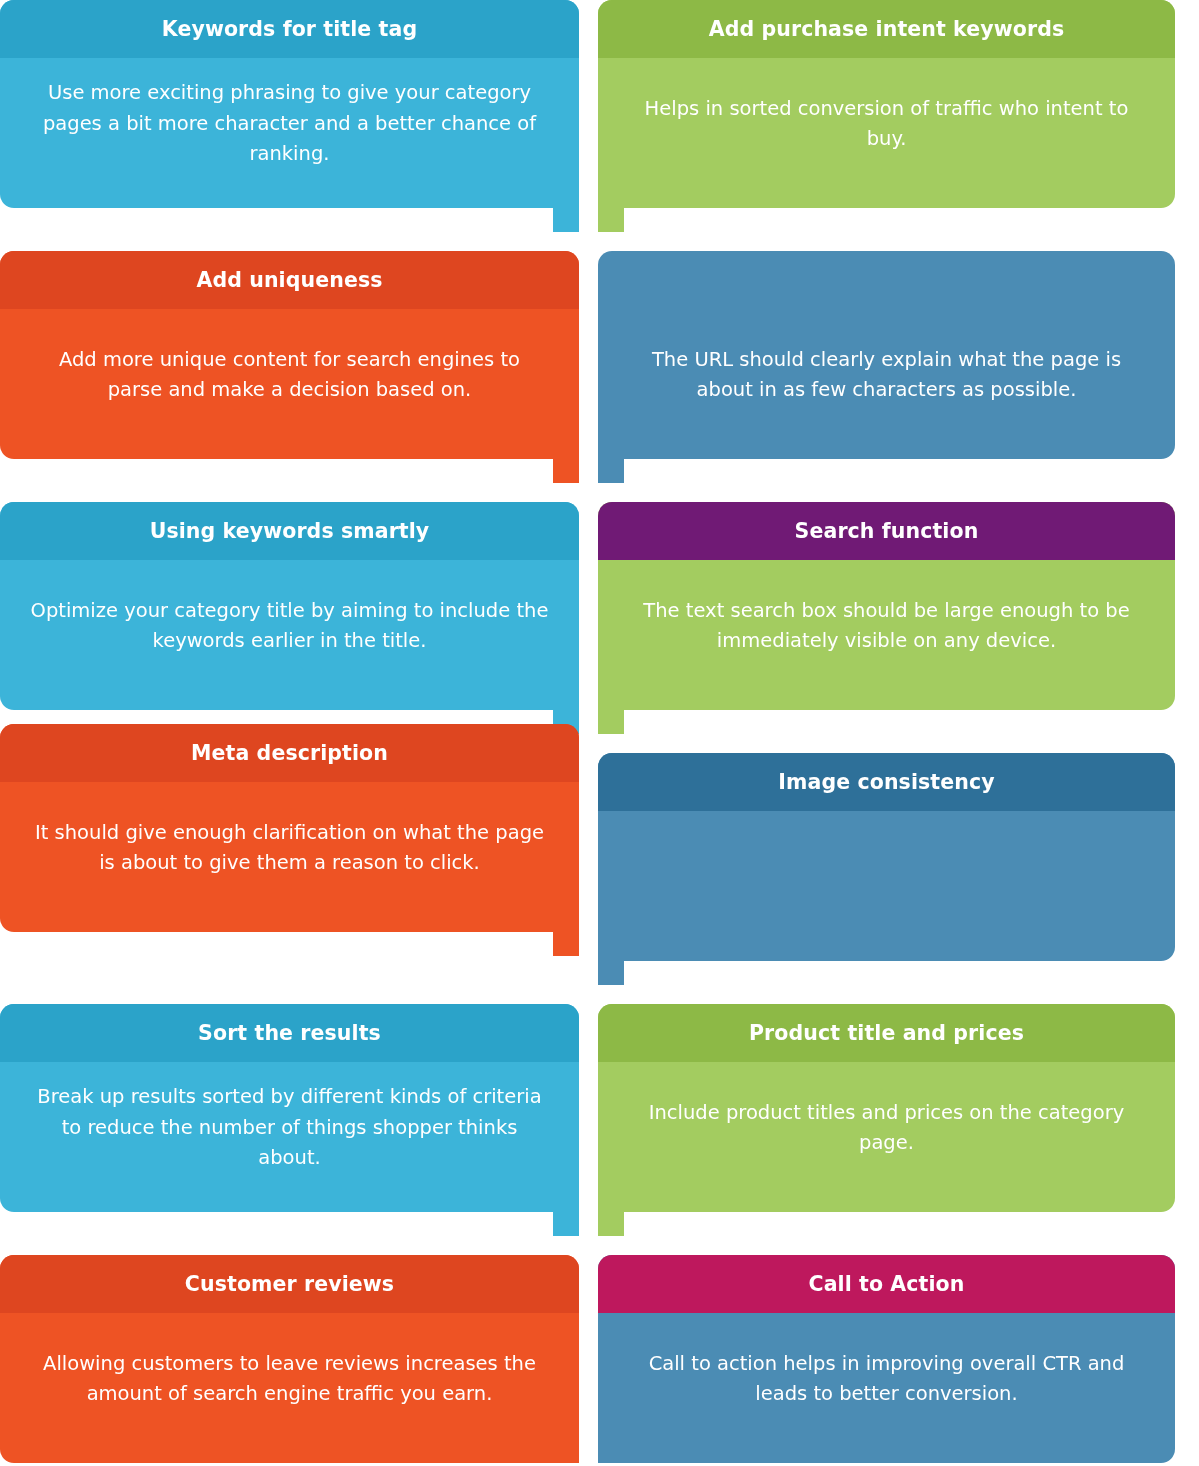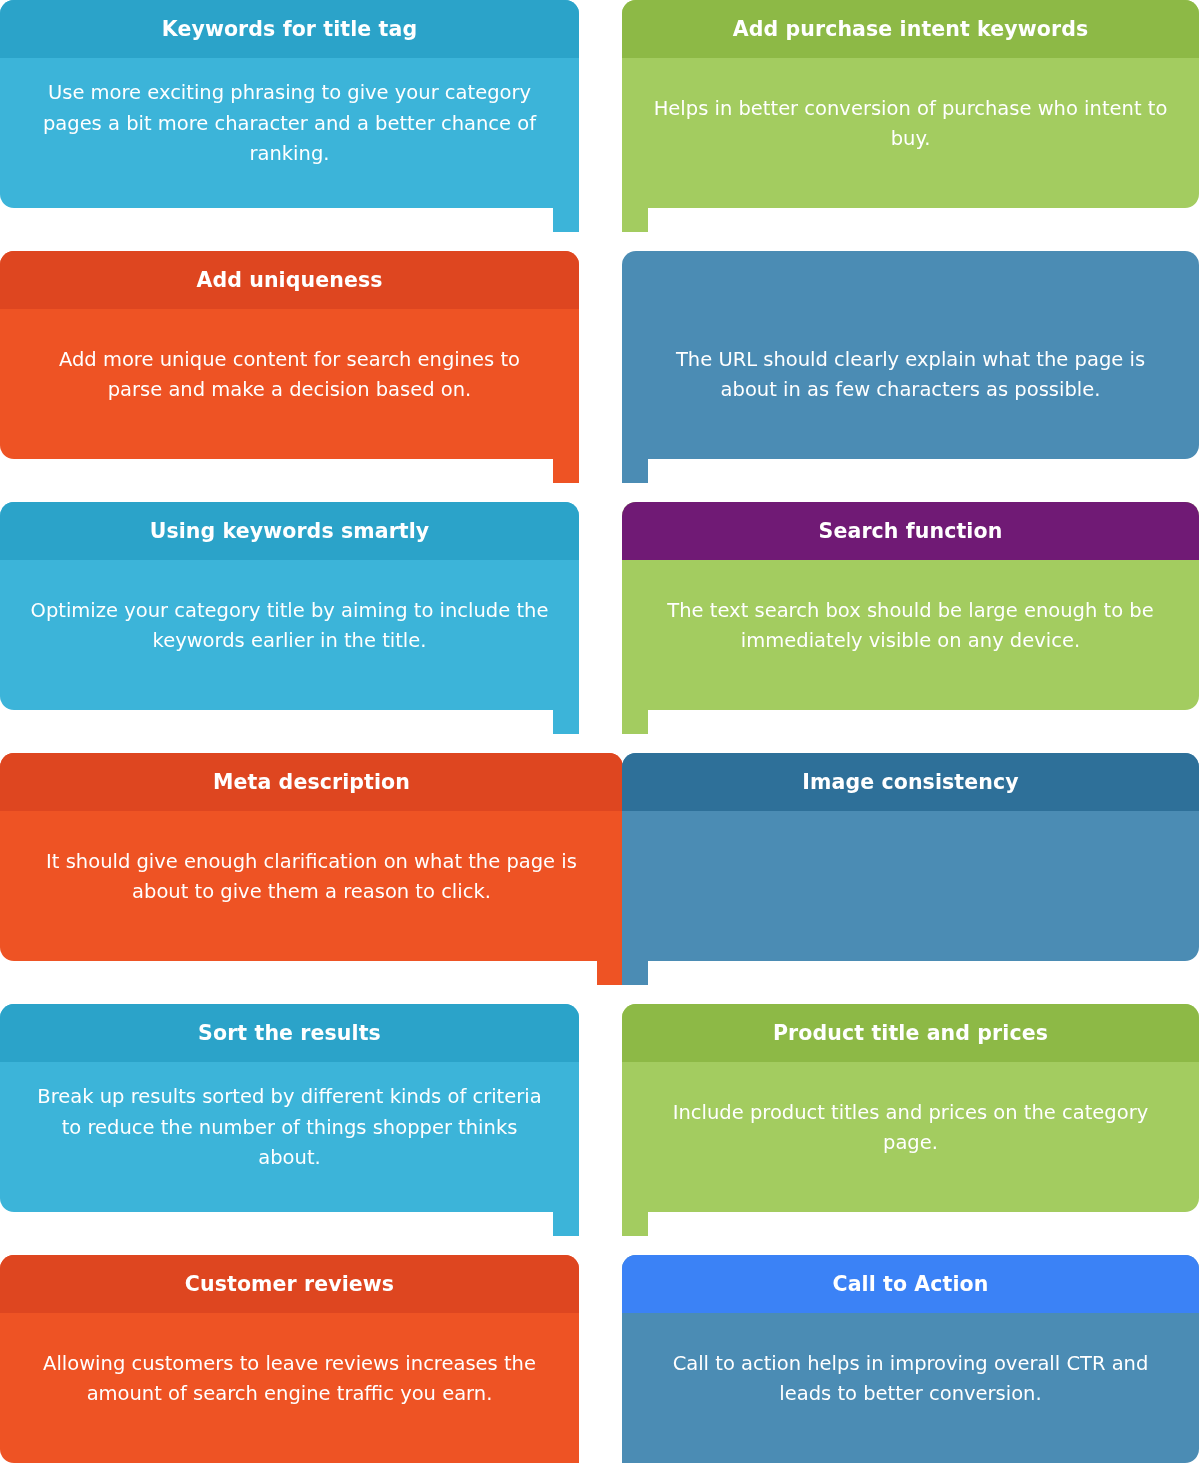--- a/index.html
+++ b/index.html
@@ -22,21 +22,21 @@
     background: #ffffff;
   }
 
   
   .card {
     position: absolute;
     height: 208px;
     overflow: visible;
   }
   .card.left  { left: 0px;   width: 579px; }
-  .card.right { left: 622px; width: 577px; }
+  .card.right { left: 598px; width: 577px; }
 
   
   .bubble {
     position: absolute;
     left: 0;
     top: 0;
     width: 100%;
     height: 208px;
     overflow: hidden;
   }
@@ -127,21 +127,21 @@
         </div>
       </div>
       <div class="tail" style="background: rgb(60, 180, 217);"></div>
     </div>
     <div class="card right" style="top: 0px;">
       <div class="bubble" style="background: rgb(163, 204, 96);">
         <div class="card-header" style="background: rgb(141, 185, 70);">
           <div class="card-title">Add purchase intent keywords</div>
         </div>
         <div class="card-body">
-          <div class="card-text">Helps in better conversion of purchase who intent to buy.</div>
+          <div class="card-text">Helps in sorted conversion of traffic who intent to buy.</div>
         </div>
       </div>
       <div class="tail" style="background: rgb(163, 204, 96);"></div>
     </div>
     <div class="card left" style="top: 251px;">
       <div class="bubble" style="background: rgb(238, 83, 36);">
         <div class="card-header" style="background: rgb(222, 70, 32);">
           <div class="card-title">Add uniqueness</div>
         </div>
         <div class="card-body">
@@ -173,21 +173,21 @@
       <div class="bubble" style="background: rgb(163, 204, 96);">
         <div class="card-header" style="background: #701a75;">
           <div class="card-title">Search function</div>
         </div>
         <div class="card-body">
           <div class="card-text">The text search box should be large enough to be immediately visible on any device.</div>
         </div>
       </div>
       <div class="tail" style="background: rgb(163, 204, 96);"></div>
     </div>
-    <div class="card left" style="top: 753px; padding-left: 44px;">
+    <div class="card left" style="top: 724px;">
       <div class="bubble" style="background: rgb(238, 83, 36);">
         <div class="card-header" style="background: rgb(222, 70, 32);">
           <div class="card-title">Meta description</div>
         </div>
         <div class="card-body">
           <div class="card-text">It should give enough clarification on what the page is about to give them a reason to click.</div>
         </div>
       </div>
       <div class="tail" style="background: rgb(238, 83, 36);"></div>
     </div>
@@ -226,21 +226,21 @@
         <div class="card-header" style="background: rgb(222, 70, 32);">
           <div class="card-title">Customer reviews</div>
         </div>
         <div class="card-body">
           <div class="card-text">Allowing customers to leave reviews increases the amount of search engine traffic you earn.</div>
         </div>
       </div>
     </div>
     <div class="card right no-tail" style="top: 1255px;">
       <div class="bubble" style="background: rgb(75, 140, 180);">
-        <div class="card-header" style="background: #3b82f6;">
+        <div class="card-header" style="background: #be185d;">
           <div class="card-title">Call to Action</div>
         </div>
         <div class="card-body">
           <div class="card-text">Call to action helps in improving overall CTR and leads to better conversion.</div>
         </div>
       </div>
     </div>
   </div>
 
 </body></html>

